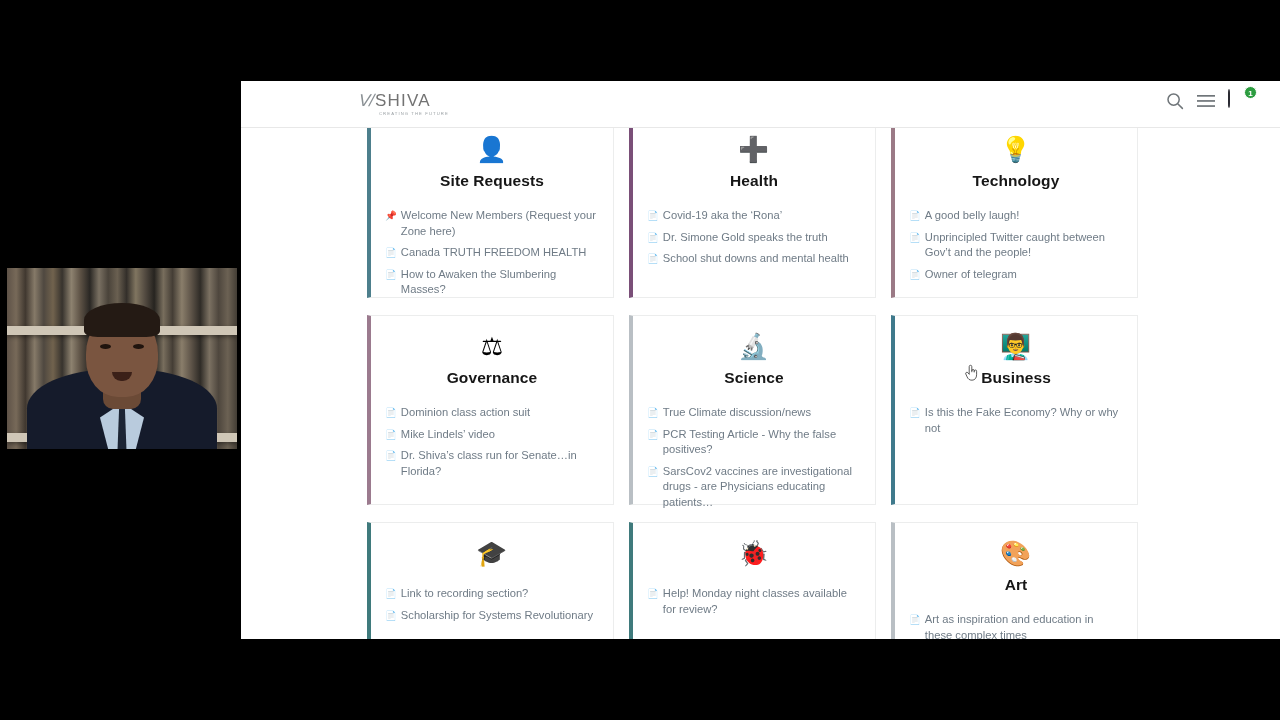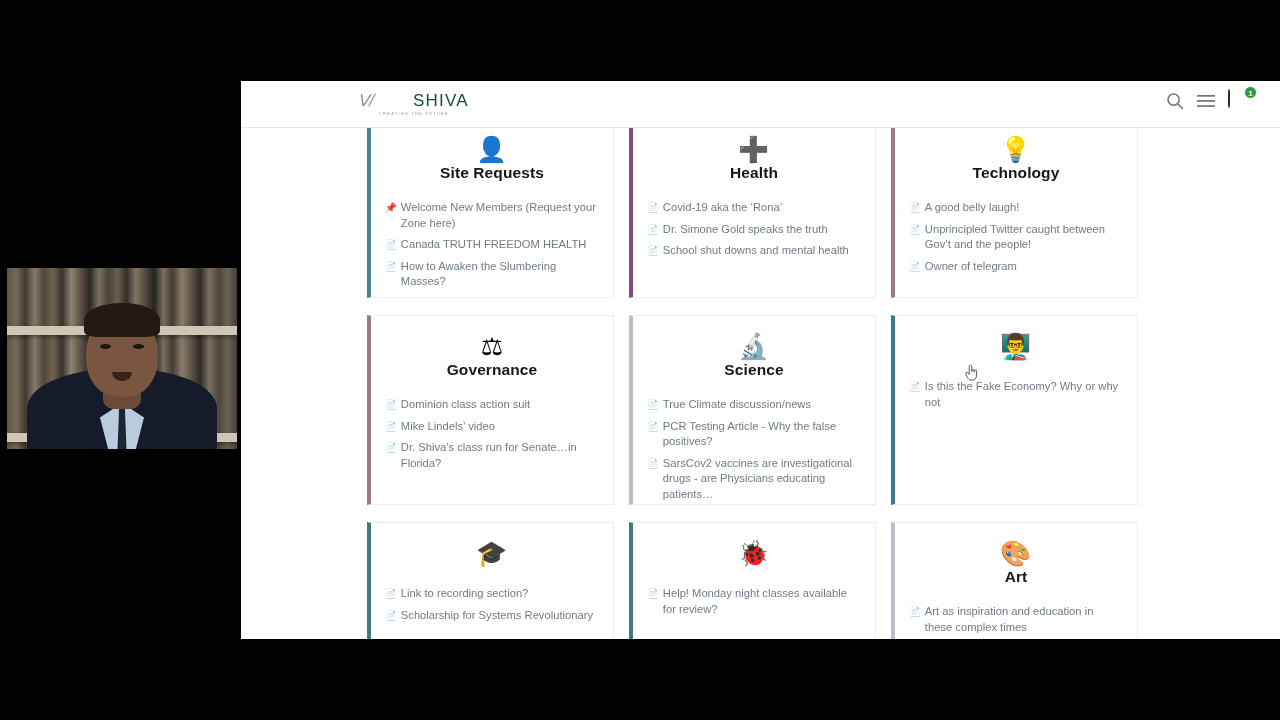--- a/index.html
+++ b/index.html
@@ -59,23 +59,22 @@
     color: #8a9094;
     letter-spacing: -1px;
     font-style: italic;
     transform: skewX(-4deg);
     line-height: 1;
   }
   .logo-word {
     font-size: 17px;
     font-weight: 400;
     letter-spacing: 1.2px;
-    color: #14532d;
+    color: #737373;
     line-height: 1;
-    margin-left: 38px;
   }
   .logo-tag {
     font-size: 4.2px;
     letter-spacing: 1.1px;
     color: #9aa0a4;
     margin-left: 20px;
     margin-top: 2px;
   }
 
   .header-actions {
@@ -160,20 +159,21 @@
     line-height: 30px;
     height: 30px;
     margin-top: 1px;
     user-select: none;
   }
   .card-title {
     text-align: center;
     font-size: 15.5px;
     font-weight: bold;
     color: #161616;
+    margin-top: 8px;
     letter-spacing: .1px;
   }
   .card-list {
     margin-top: 18px;
     list-style: none;
   }
   .card-list li {
     display: flex;
     align-items: flex-start;
     gap: 4px;
@@ -433,20 +433,21 @@
                 <span class="li-text">PCR Testing Article - Why the false positives?</span>
               </li>
               <li>
                 <span class="li-icon">📄</span>
                 <span class="li-text">SarsCov2 vaccines are investigational drugs - are Physicians educating patients…</span>
               </li>
             </ul>
           </div>
           <div class="card r2" style="border-left-color: rgb(63, 122, 140);">
             <div class="card-icon">👨‍🏫</div>
+            <div class="card-title">Business</div>
             <ul class="card-list">
               <li>
                 <span class="li-icon">📄</span>
                 <span class="li-text">Is this the Fake Economy? Why or why not</span>
               </li>
             </ul>
           </div>
           <div class="card r3" style="border-left-color: rgb(63, 122, 124);">
             <div class="card-icon">🎓</div>
             <ul class="card-list">

